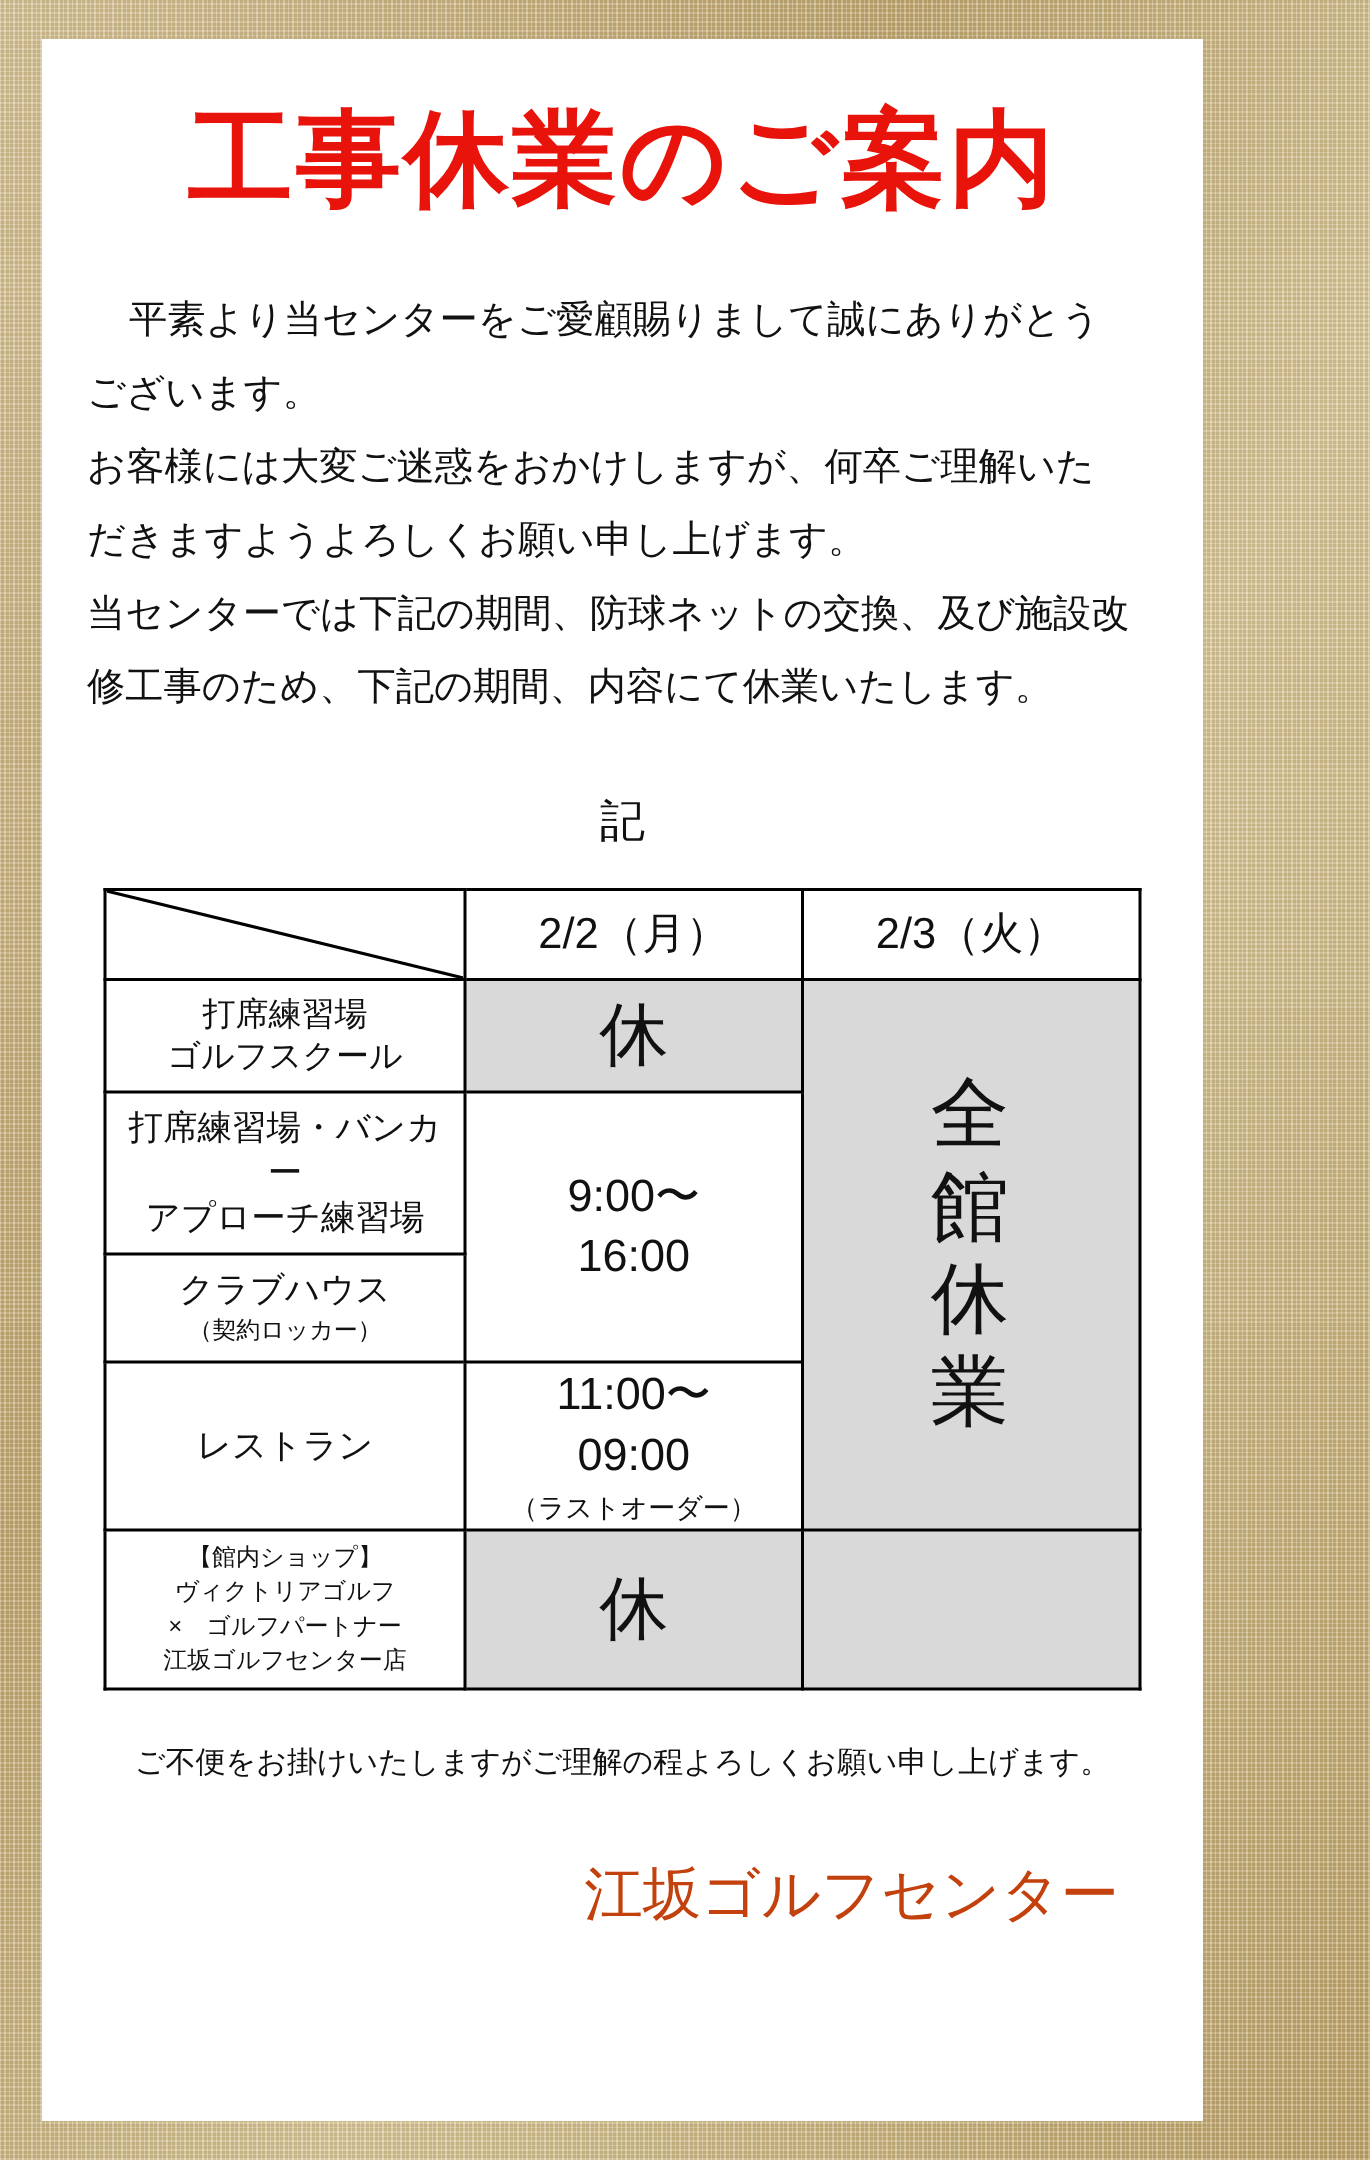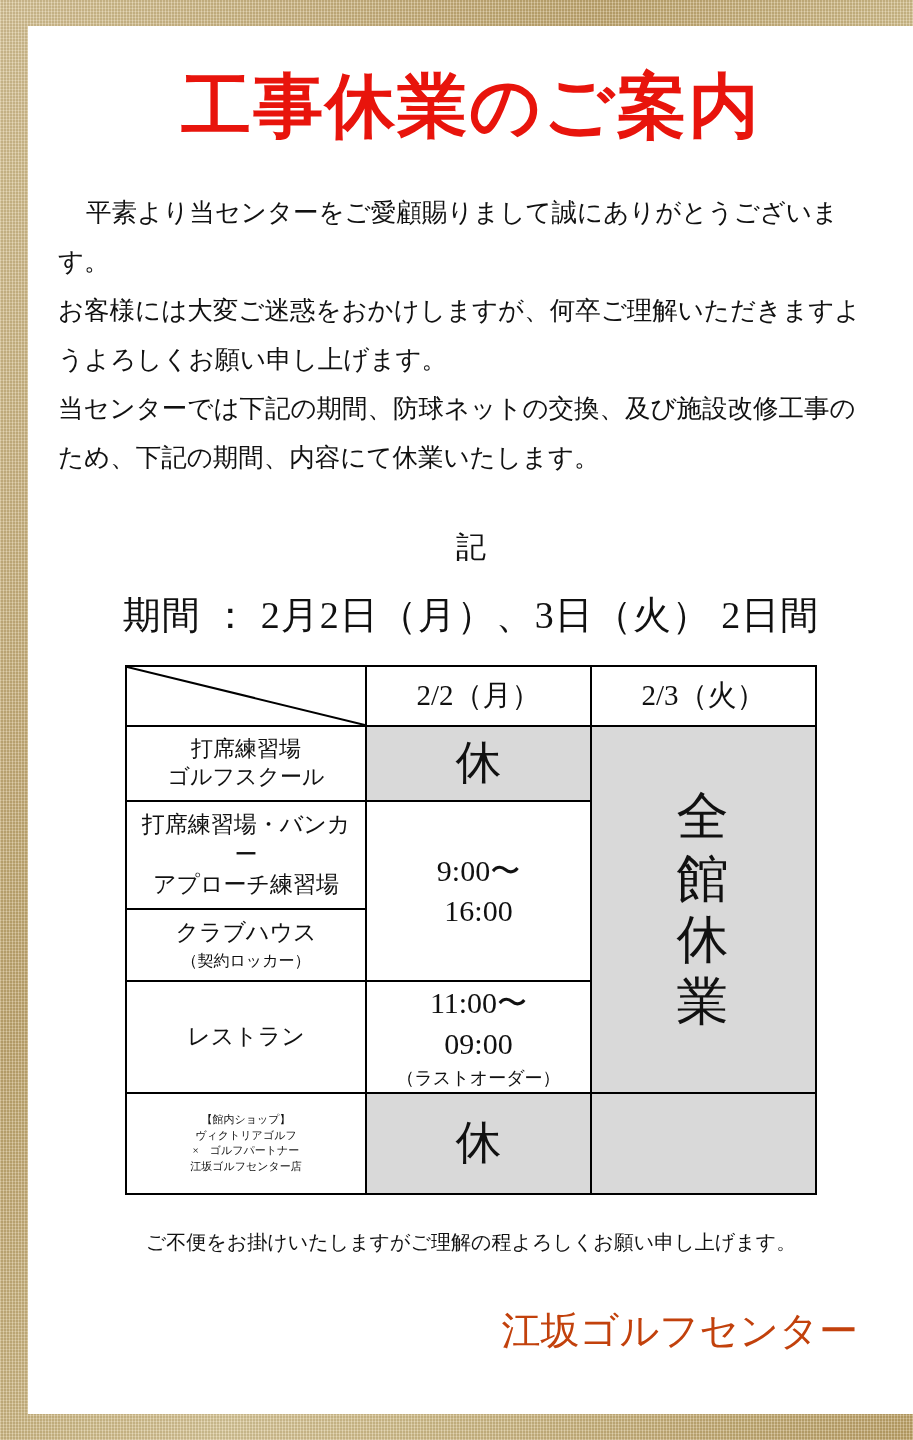--- a/index.html
+++ b/index.html
@@ -14,25 +14,24 @@
     background-image:
       repeating-linear-gradient(90deg, rgba(255,255,255,0.22) 0px, rgba(255,255,255,0.22) 1px, rgba(0,0,0,0.05) 1px, rgba(0,0,0,0.05) 3px),
       repeating-linear-gradient(0deg, rgba(255,255,255,0.18) 0px, rgba(255,255,255,0.18) 1px, rgba(0,0,0,0.04) 1px, rgba(0,0,0,0.04) 3px),
       linear-gradient(120deg, #d8c495 0%, #c3a86f 35%, #dac897 60%, #bfa367 100%);
     overflow: hidden;
   }
   .page {
     position: absolute;
     left: 28px;
     top: 26px;
-    width: 886px;
+    width: 774px;
     height: 1388px;
     background: #ffffff;
     box-sizing: border-box;
-    font-family: Liberation Serif, serif;
   }
   .title {
     margin-top: 42px;
     text-align: center;
     color: #e8140c;
     font-size: 70px;
     font-weight: bold;
     letter-spacing: 2px;
     line-height: 1.1;
   }
@@ -103,24 +102,24 @@
     font-weight: normal;
     font-size: 23px;
   }
   .rowlabel .sub {
     display: block;
     font-size: 16px;
     font-weight: normal;
     margin-top: 4px;
   }
   .shoplabel {
-    font-size: 11px;
+    font-size: 16px;
     font-weight: bold;
     line-height: 1.45;
-    padding: 18px 2px;
+    padding: 6px 2px;
   }
   .kyu {
     color: #e8140c;
     font-size: 46px;
     font-weight: bold;
     background: #d9d9d9;
   }
   .grey { background: #d9d9d9; }
   .time {
     font-size: 30px;
@@ -161,21 +160,20 @@
   <div class="title">工事休業のご案内</div>
 
   <div class="body-text">
     <p class="indent">平素より当センターをご愛顧賜りまして誠にありがとうございます。</p>
     <p>お客様には大変ご迷惑をおかけしますが、何卒ご理解いただきますようよろしくお願い申し上げます。</p>
     <p>当センターでは下記の期間、防球ネットの交換、及び施設改修工事のため、下記の期間、内容にて休業いたします。</p>
   </div>
 
   <div class="ki">記</div>
 
-  <div class="period">期間 ： 2月2日（月）、3日（火） 2日間</div>
 
   <table class="schedule">
     <colgroup>
       <col class="col-label">
       <col class="col-day">
       <col class="col-day">
     </colgroup>
     <tbody>
       <tr>
         <td class="corner">

